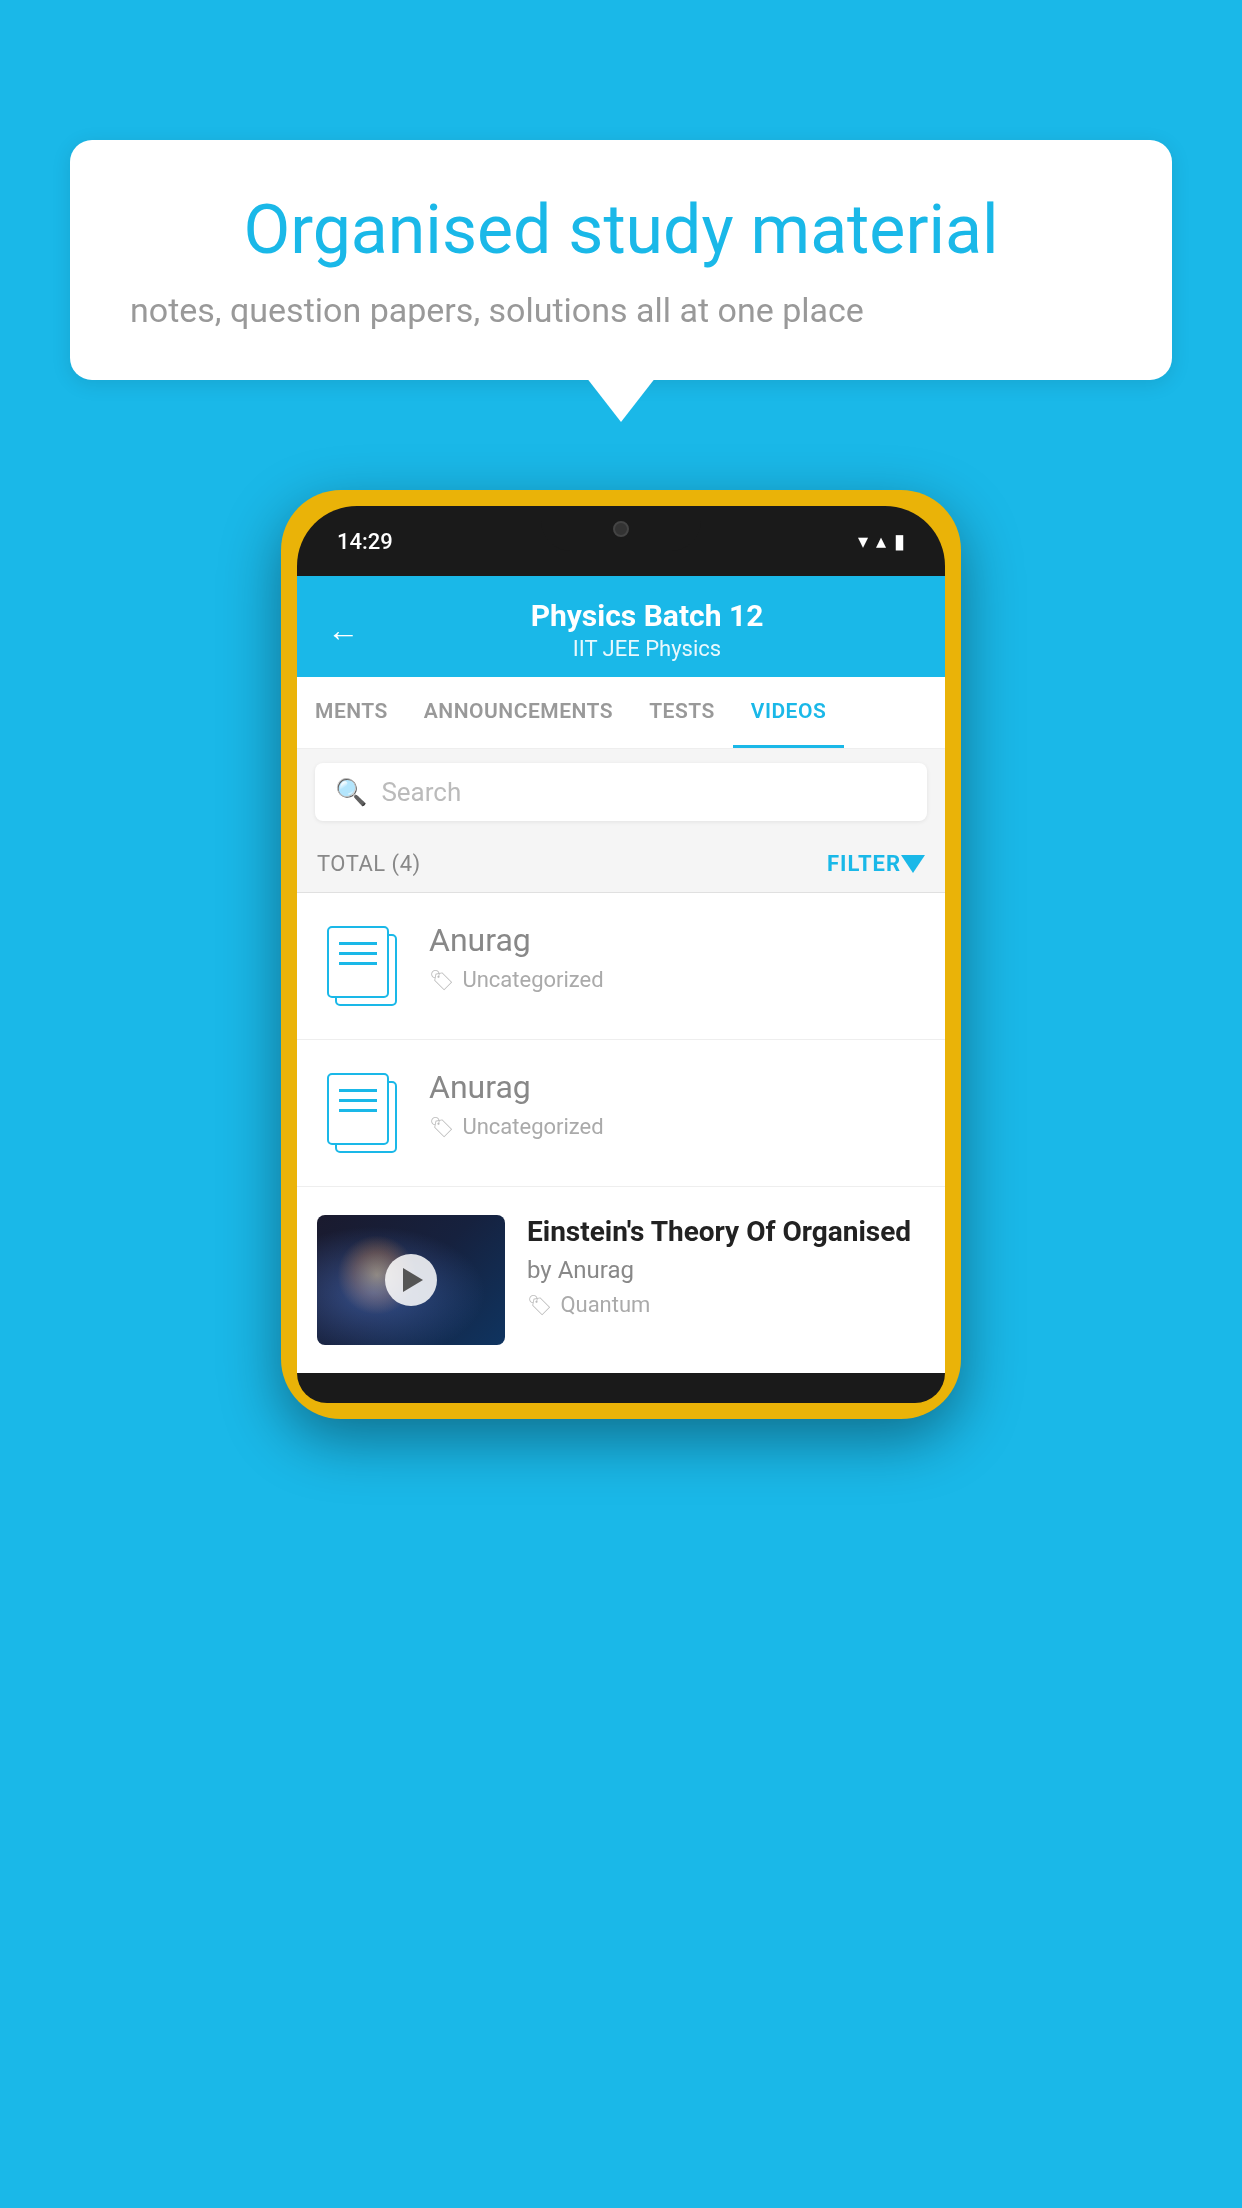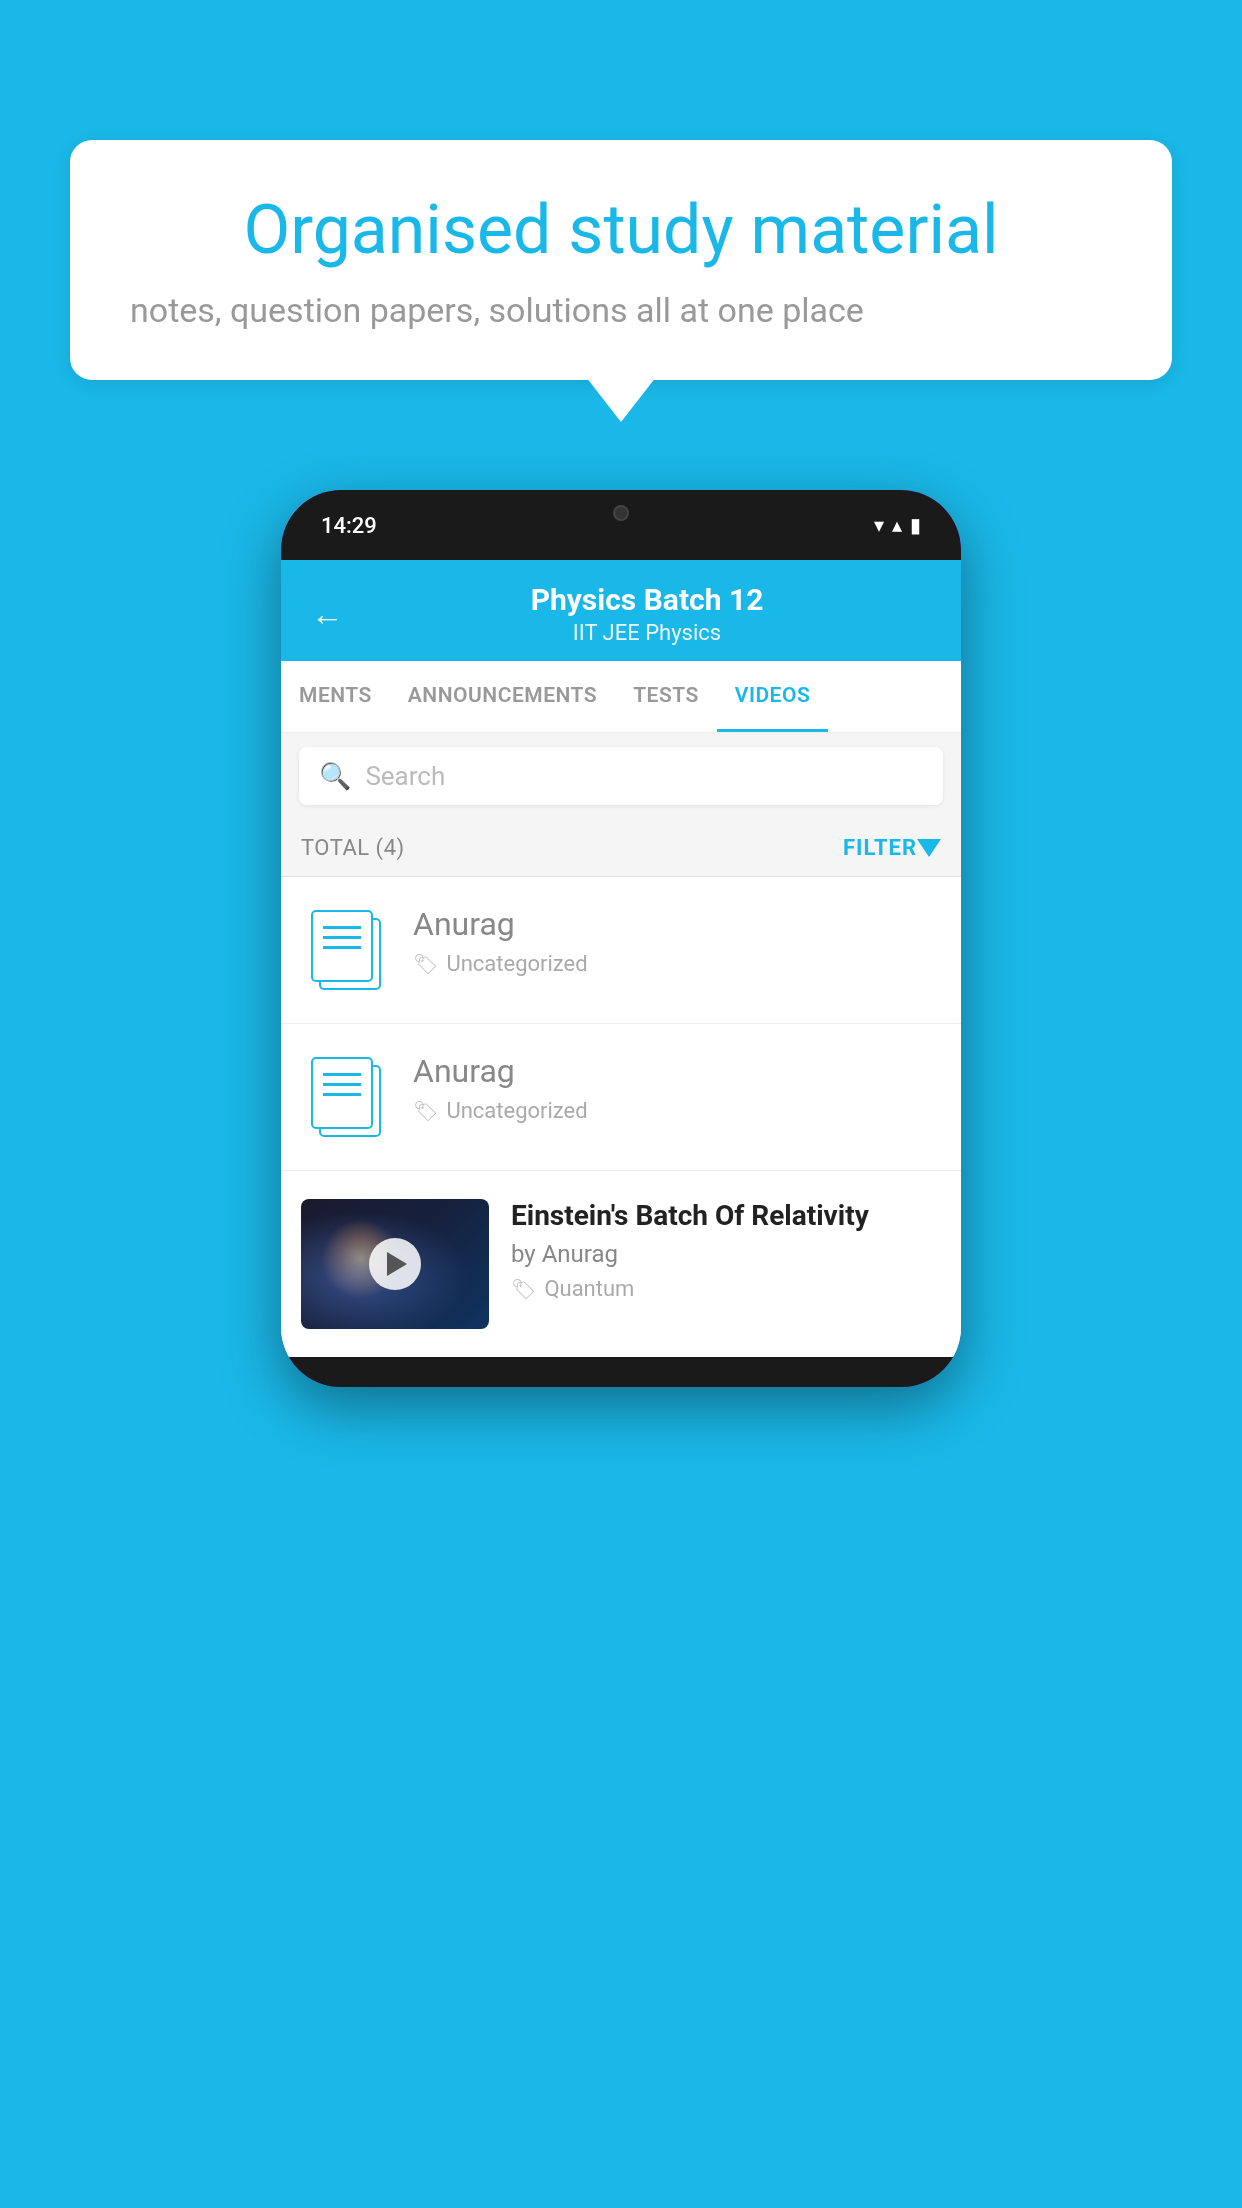--- a/index.html
+++ b/index.html
@@ -63,23 +63,23 @@
       position: absolute;
       top: 490px;
       left: 80px;
       right: 80px;
       bottom: 0;
     }
 
     .phone {
       width: 680px;
       margin: 0 auto;
-      background: #6d28d9;
+      background: #eab308;
       border-radius: 60px;
-      padding: 0;
+      padding: 16px;
       box-shadow: 0 20px 60px rgba(0,0,0,0.4);
       overflow: hidden;
       position: relative;
     }
 
     
     .phone-top {
       background: #1a1a1a;
       height: 70px;
       position: relative;
@@ -526,21 +526,21 @@
           </div>
         </div>
 
         <div class="video-item-last">
           <div class="thumb-image">
             <div class="play-btn">
               <div class="play-triangle"></div>
             </div>
           </div>
           <div class="last-item-info">
-            <div class="last-title">Einstein's Batch Of Relativity</div>
+            <div class="last-title">Einstein's Theory Of Organised</div>
             <div class="last-author">by Anurag</div>
             <div class="last-tag">
               <span class="tag-icon">🏷</span>
               <span>Quantum</span>
             </div>
           </div>
         </div>
 
       </div>
     </div>

